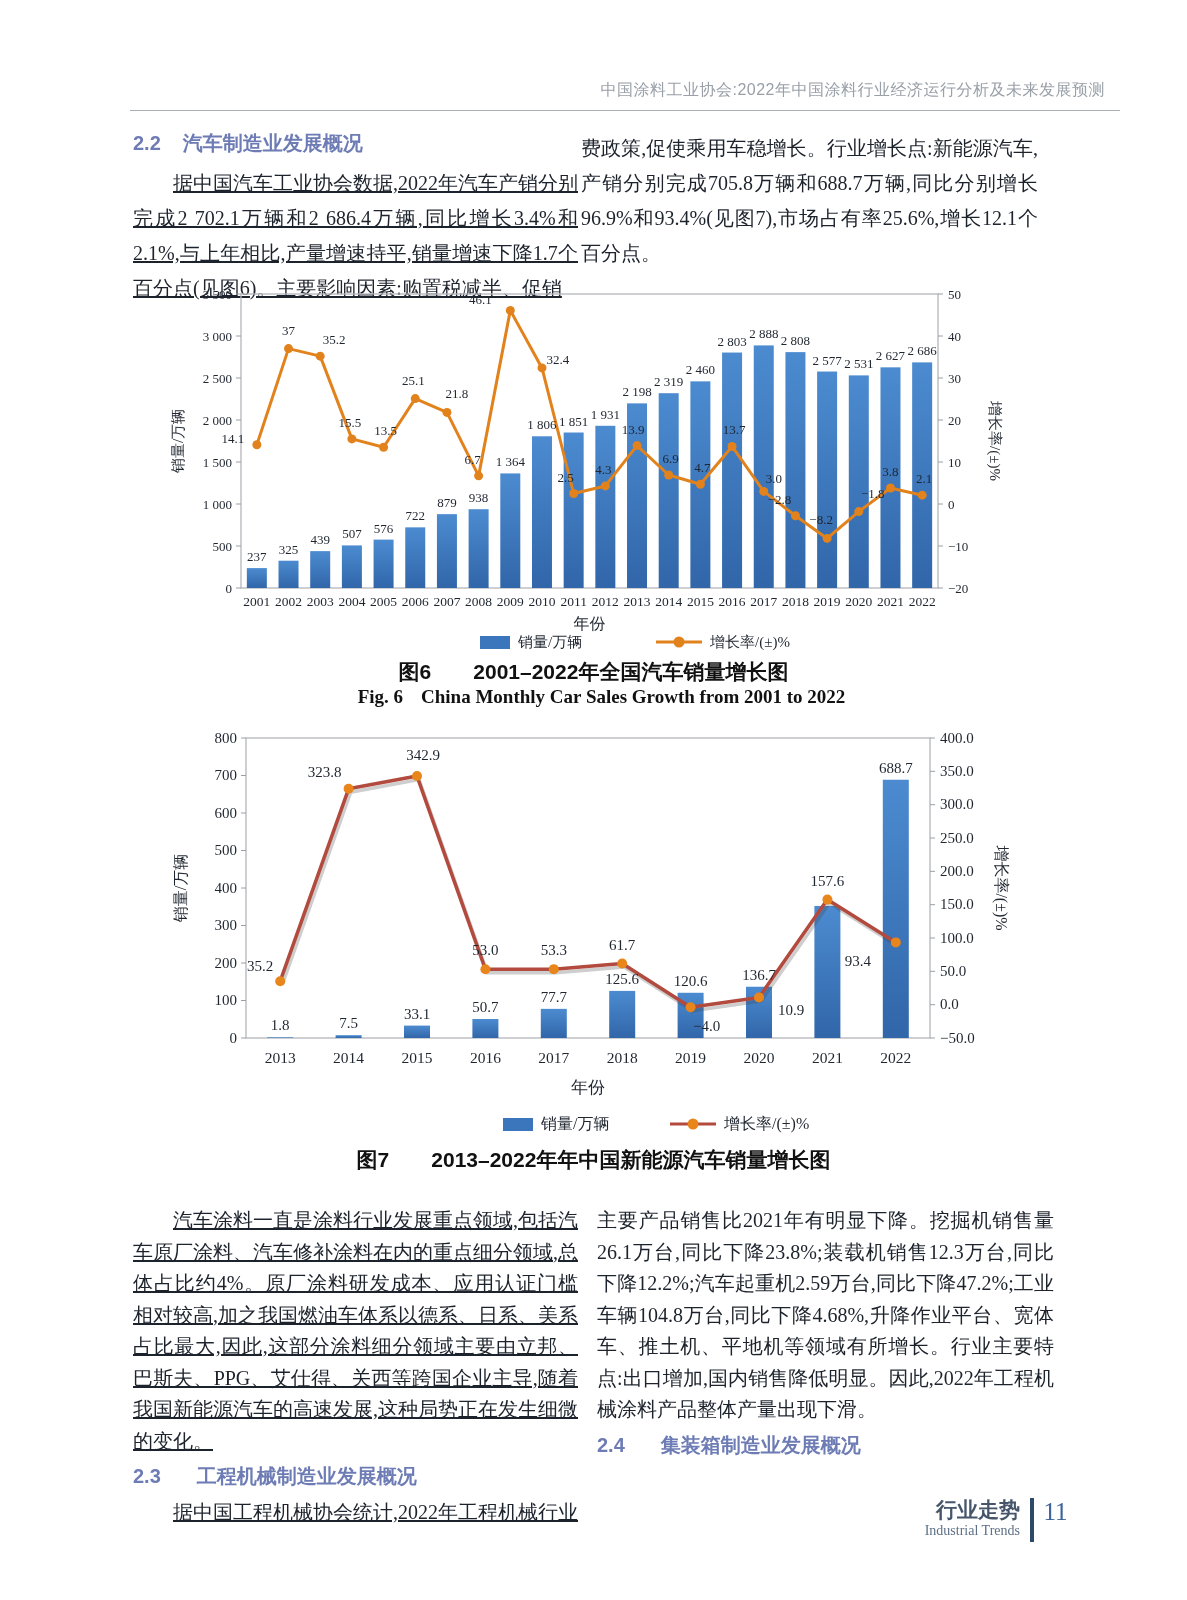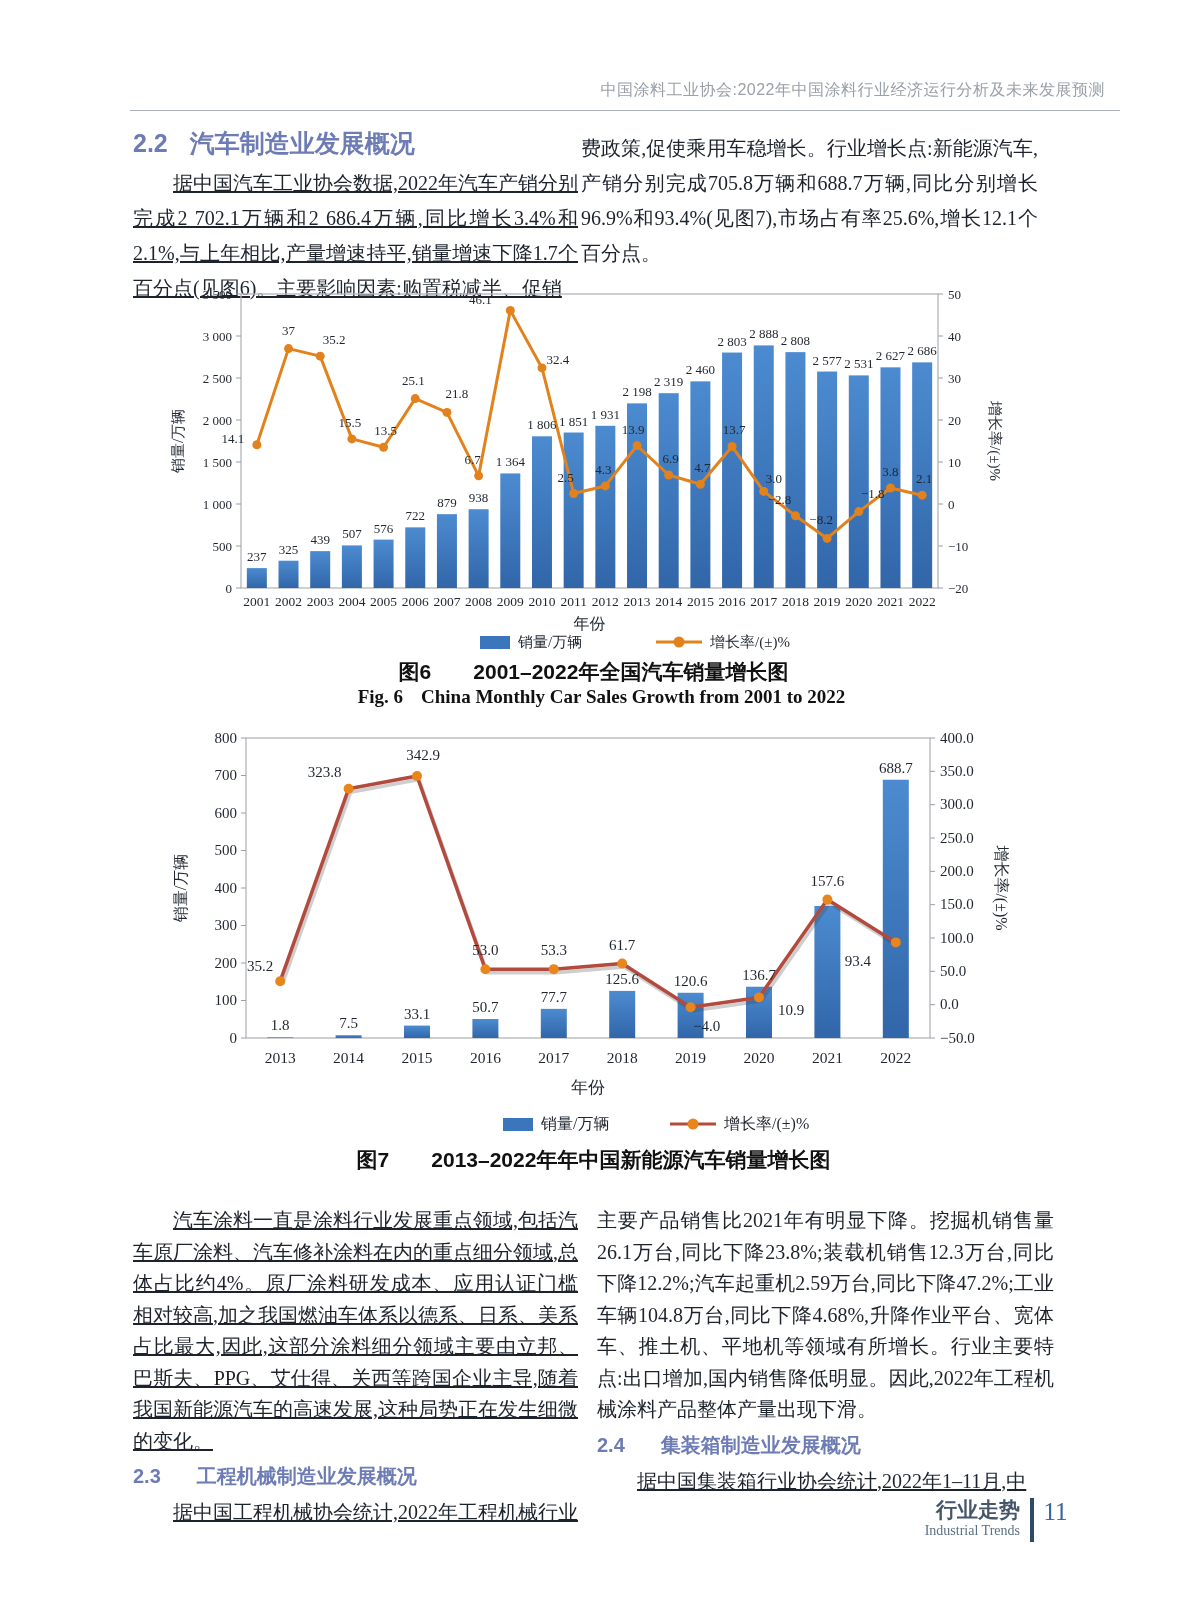--- a/index.html
+++ b/index.html
@@ -5,21 +5,21 @@
   html,body{margin:0;padding:0;background:#e8e8e8;}
   .page{position:relative;width:1187px;height:1600px;background:#ffffff;margin:0 auto;
         font-family:"Liberation Serif","DejaVu Serif",serif;color:#1d232c;overflow:hidden;}
   .runhead{position:absolute;left:130px;top:80px;width:975px;text-align:right;
            font-family:"Liberation Sans","DejaVu Sans",sans-serif;font-size:16px;color:#99a0a8;letter-spacing:.5px;}
   .runrule{position:absolute;left:130px;top:110px;width:990px;height:0;border-top:1.6px solid #aab0b6;}
   .col{position:absolute;text-align:justify;font-size:20px;line-height:35px;}
   .col p{margin:0;}
   .col p.indent{text-indent:2em;text-decoration:underline;}
   .sechead{font-family:"Liberation Sans","DejaVu Sans",sans-serif;font-weight:bold;
-           font-size:25px;color:#6d7cb4;margin:0 0 8px 0;line-height:30px;}
+           font-size:20px;color:#6d7cb4;margin:0 0 8px 0;line-height:30px;}
   .sechead .num{margin-right:22px;}
   .sechead2{font-family:"Liberation Sans","DejaVu Sans",sans-serif;font-weight:bold;
             font-size:20px;color:#6d7cb4;margin:4px 0 6px 0;line-height:30px;}
   .sechead2 .num{margin-right:36px;}
   .tight{line-height:31.5px;}
   svg.chart{position:absolute;left:158px;font-family:"Liberation Serif","DejaVu Serif",serif;}
   svg.chart text{fill:#1f2630;}
   .cap-cn{position:absolute;left:0;width:1187px;text-align:center;
           font-family:"Liberation Sans","DejaVu Sans",sans-serif;font-weight:bold;font-size:21px;color:#111;}
   .cap-cn .cap-label{margin-right:42px;}
@@ -341,21 +341,20 @@
   <div class="cap-cn" style="top:1146px;"><span class="cap-label">图7</span><span>2013–2022年年中国新能源汽车销量增长图</span></div>
 
   <div class="col tight" style="left:133px;top:1205px;width:445px;">
     <p class="indent">汽车涂料一直是涂料行业发展重点领域,包括汽车原厂涂料、汽车修补涂料在内的重点细分领域,总体占比约4%。原厂涂料研发成本、应用认证门槛相对较高,加之我国燃油车体系以德系、日系、美系占比最大,因此,这部分涂料细分领域主要由立邦、巴斯夫、PPG、艾仕得、关西等跨国企业主导,随着我国新能源汽车的高速发展,这种局势正在发生细微的变化。</p>
     <h3 class="sechead2"><span class="num">2.3</span><span>工程机械制造业发展概况</span></h3>
     <p class="indent">据中国工程机械协会统计,2022年工程机械行业</p>
   </div>
   <div class="col tight" style="left:597px;top:1205px;width:457px;">
     <p>主要产品销售比2021年有明显下降。挖掘机销售量26.1万台,同比下降23.8%;装载机销售12.3万台,同比下降12.2%;汽车起重机2.59万台,同比下降47.2%;工业车辆104.8万台,同比下降4.68%,升降作业平台、宽体车、推土机、平地机等领域有所增长。行业主要特点:出口增加,国内销售降低明显。因此,2022年工程机械涂料产品整体产量出现下滑。</p>
     <h3 class="sechead2"><span class="num">2.4</span><span>集装箱制造业发展概况</span></h3>
-    <p class="indent">据中国集装箱行业协会统计,2022年1–11月,中</p>
   </div>
 
   <div class="footer">
     <div class="f-labels">
       <div class="f-cn">行业走势</div>
       <div class="f-en">Industrial Trends</div>
     </div>
     <div class="f-bar"></div>
     <div class="f-num">11</div>
   </div>

